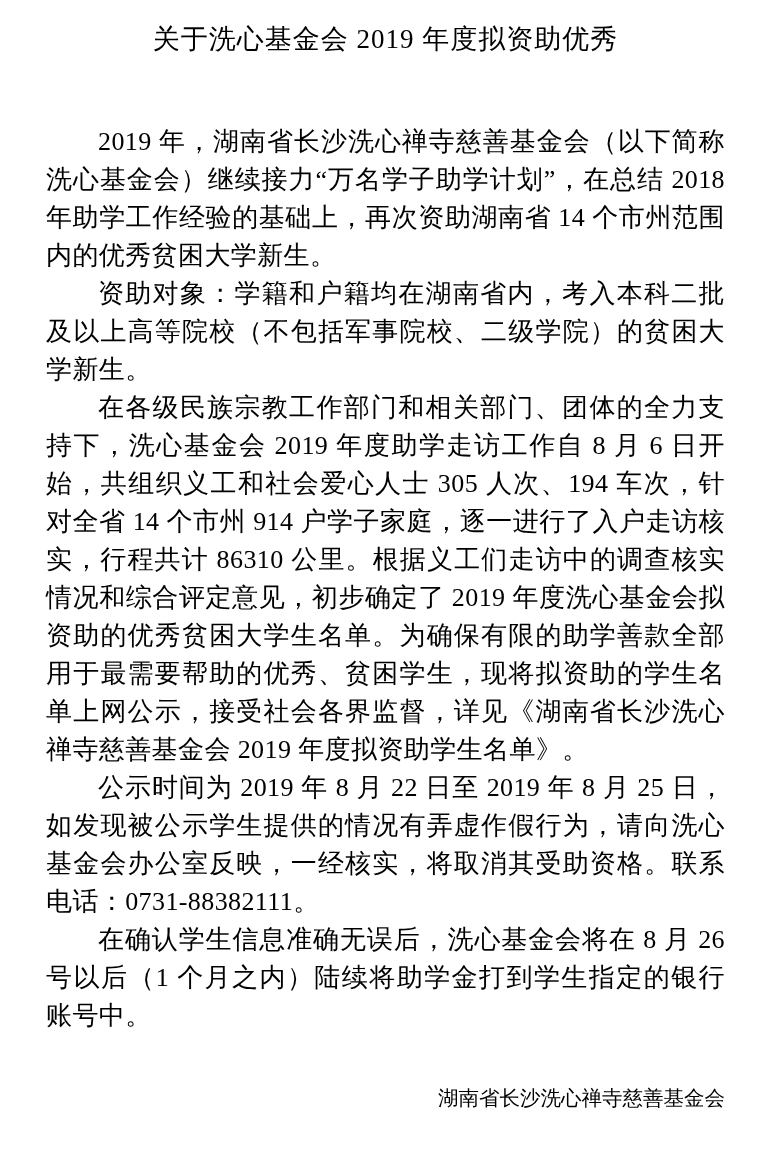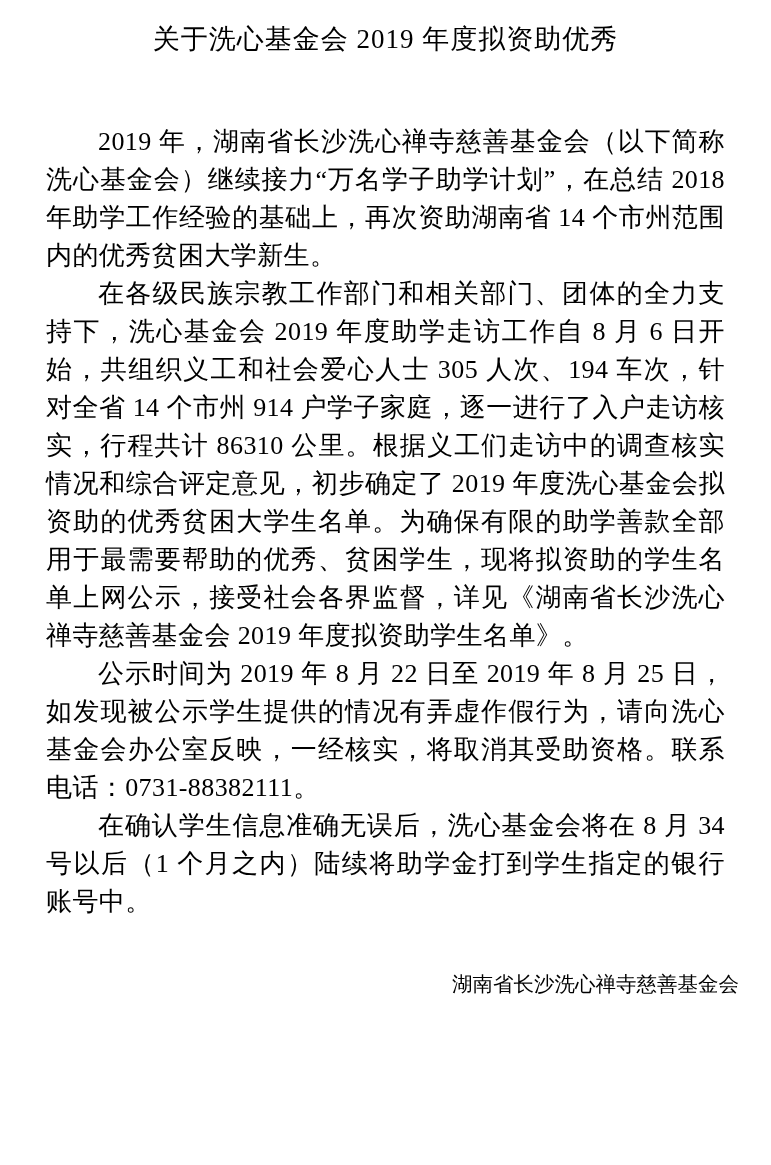--- a/index.html
+++ b/index.html
@@ -42,42 +42,43 @@
     margin: 0;
     font-size: 26px;
     line-height: 38px;
     text-align: justify;
     text-justify: inter-ideograph;
     text-indent: 2em;
     letter-spacing: 0.4px;
   }
   .signature {
     margin-top: 44px;
-    padding-right: 32px;
+    padding-right: 46px;
     text-align: right;
     font-size: 20.5px;
     line-height: 38px;
   }
   .sig-line {
     display: block;
   }
 </style>
 </head>
 <body>
 
 <div class="page">
 
   <div class="title">
     <span class="line">关于洗心基金会 2019 年度拟资助优秀</span>
   </div>
 
   <div class="body-block">
     <p class="para">2019 年，湖南省长沙洗心禅寺慈善基金会（以下简称洗心基金会）继续接力“万名学子助学计划”，在总结 2018 年助学工作经验的基础上，再次资助湖南省 14 个市州范围内的优秀贫困大学新生。</p>
+    <p class="para">资助对象：学籍和户籍均在湖南省内，考入本科二批及以上高等院校（不包括军事院校、二级学院）的贫困大学新生。</p>
     <p class="para">在各级民族宗教工作部门和相关部门、团体的全力支持下，洗心基金会 2019 年度助学走访工作自 8 月 6 日开始，共组织义工和社会爱心人士 305 人次、194 车次，针对全省 14 个市州 914 户学子家庭，逐一进行了入户走访核实，行程共计 86310 公里。根据义工们走访中的调查核实情况和综合评定意见，初步确定了 2019 年度洗心基金会拟资助的优秀贫困大学生名单。为确保有限的助学善款全部用于最需要帮助的优秀、贫困学生，现将拟资助的学生名单上网公示，接受社会各界监督，详见《湖南省长沙洗心禅寺慈善基金会 2019 年度拟资助学生名单》。</p>
     <p class="para">公示时间为 2019 年 8 月 22 日至 2019 年 8 月 25 日，如发现被公示学生提供的情况有弄虚作假行为，请向洗心基金会办公室反映，一经核实，将取消其受助资格。联系电话：0731-88382111。</p>
-    <p class="para">在确认学生信息准确无误后，洗心基金会将在 8 月 34 号以后（1 个月之内）陆续将助学金打到学生指定的银行账号中。</p>
+    <p class="para">在确认学生信息准确无误后，洗心基金会将在 8 月 26 号以后（1 个月之内）陆续将助学金打到学生指定的银行账号中。</p>
   </div>
 
   <div class="signature">
     <span class="sig-line">湖南省长沙洗心禅寺慈善基金会</span>
   </div>
 
 </div>
 
 </body></html>

